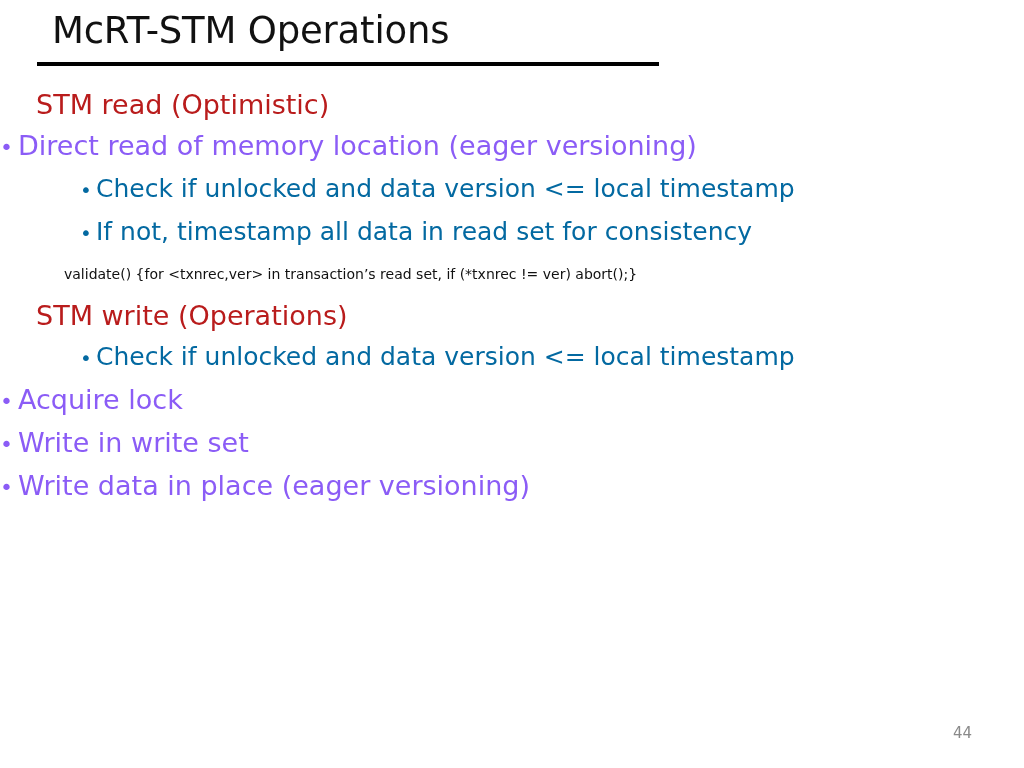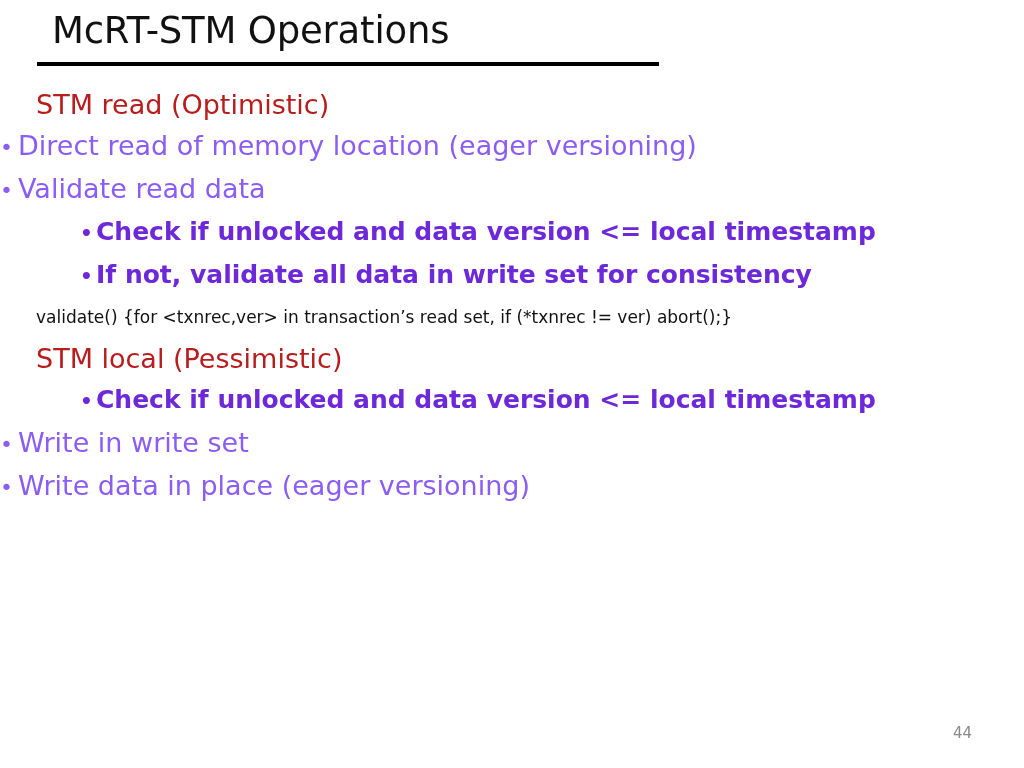--- a/index.html
+++ b/index.html
@@ -81,37 +81,36 @@
     display: inline-block;
     width: 18px;
     font-size: 22px;
     vertical-align: baseline;
   }
 
   
   .lvl2 {
     font-size: 25px;
     line-height: 41px;
-    color: #6d28d9;
+    color: #0369a1;
     padding-left: 80px;
-    font-weight: bold;
   }
   .lvl2 .bullet {
     display: inline-block;
     width: 16px;
     font-size: 20px;
     vertical-align: baseline;
   }
 
   
   .codeline {
-    font-size: 17px;
+    font-size: 14px;
     line-height: 41px;
     color: #111111;
-    padding-left: 36px;
+    padding-left: 64px;
   }
 
   
   .page-number {
     position: absolute;
     right: 52px;
     bottom: 26px;
     font-size: 15px;
     color: #8a8a8a;
   }
@@ -127,43 +126,43 @@
   </div>
 
   <div class="body-block">
 
     <div class="line heading">STM read (Optimistic)</div>
 
     <div class="line lvl1">
       <span class="bullet">•</span><span>Direct read of memory location (eager versioning)</span>
     </div>
 
-    <div class="line lvl1">
-      <span class="bullet">•</span><span>Validate read data</span>
-    </div>
 
     <div class="line lvl2">
       <span class="bullet">•</span><span>Check if unlocked and data version &lt;= local timestamp</span>
     </div>
 
     <div class="line lvl2">
-      <span class="bullet">•</span><span>If not, validate all data in write set for consistency</span>
+      <span class="bullet">•</span><span>If not, timestamp all data in read set for consistency</span>
     </div>
 
     <div class="line codeline">validate() {for &lt;txnrec,ver&gt; in transaction’s read set, if (*txnrec != ver) abort();}</div>
 
 
 
-    <div class="line heading">STM local (Pessimistic)</div>
+    <div class="line heading">STM write (Operations)</div>
 
 
     <div class="line lvl2">
       <span class="bullet">•</span><span>Check if unlocked and data version &lt;= local timestamp</span>
     </div>
 
+    <div class="line lvl1">
+      <span class="bullet">•</span><span>Acquire lock</span>
+    </div>
 
     <div class="line lvl1">
       <span class="bullet">•</span><span>Write in write set</span>
     </div>
 
 
     <div class="line lvl1">
       <span class="bullet">•</span><span>Write data in place (eager versioning)</span>
     </div>
 

